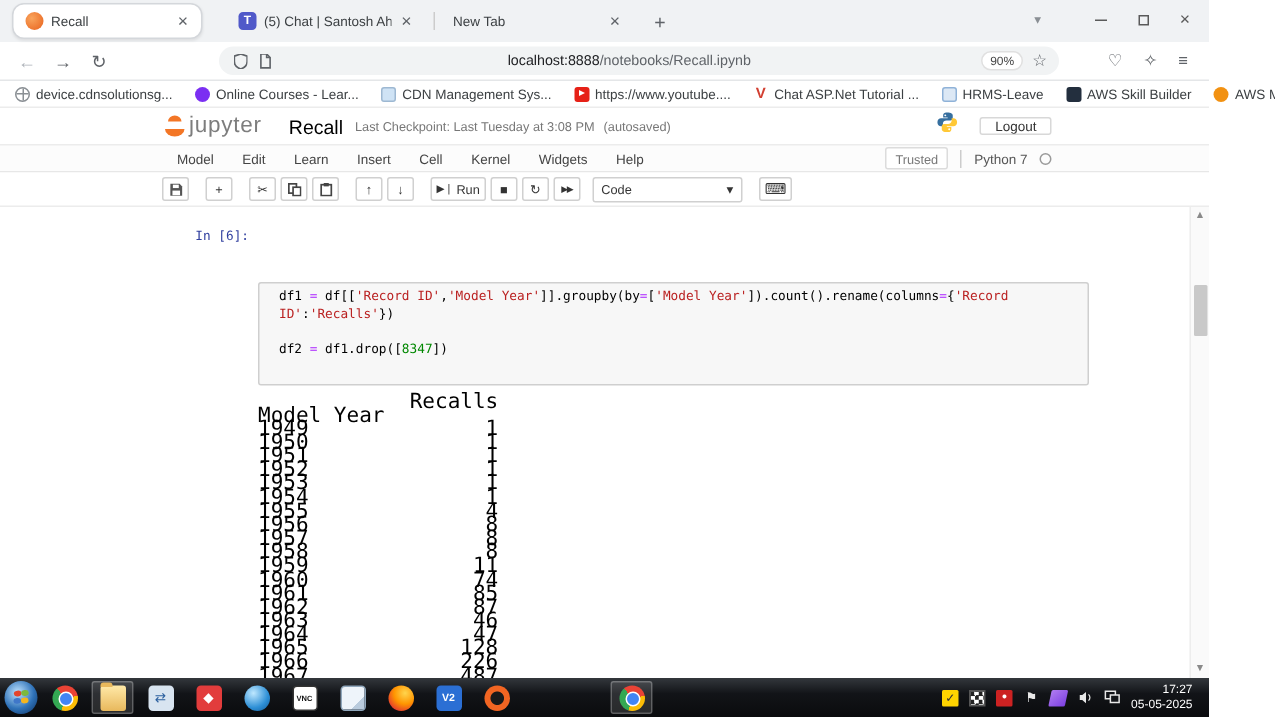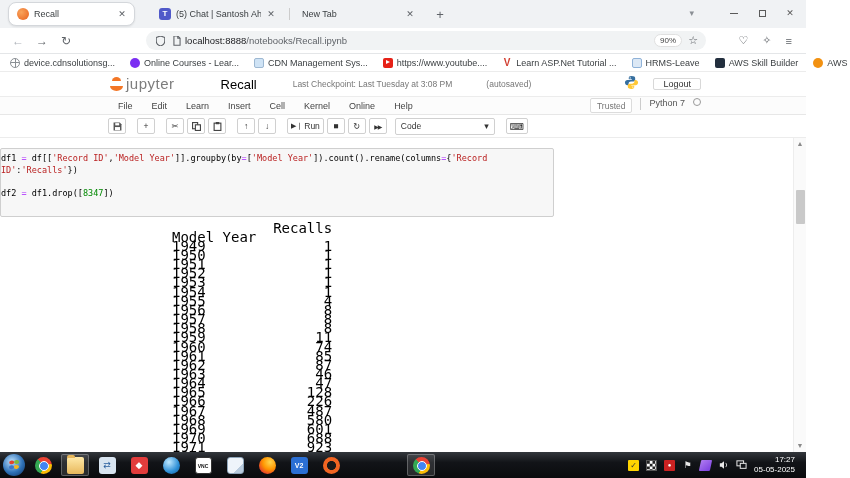--- a/index.html
+++ b/index.html
@@ -23,21 +23,21 @@
   .wc .bar { width:8px; height:1px; background:#5a5a5a; }
   .wc .box { width:7px; height:7px; border:1px solid #5a5a5a; }
   .tab-chevron { position:absolute; right:112px; top:8px; color:#8a8f94; font-size:9px; }
 
   
   .addressbar { height:26px; background:#fff; border-bottom:1px solid #e4e6e8; display:flex; align-items:center; padding:0 8px; flex:none; }
   .nav-ic { width:20px; text-align:center; font-size:12px; color:#5f6368; margin-right:4px; }
   .nav-ic.dim { color:#aeb3b9; }
   .url-pill { display:flex; align-items:center; height:19px; background:#f1f3f4; border-radius:10px; flex:1; margin:0 6px 0 66px; padding:0 6px; max-width:560px; }
   .url-ic { margin:0 4px; flex:none; display:flex; }
-  .url-text { font-size:9.5px; color:#5f6368; white-space:nowrap; overflow:hidden; flex:1; }
+  .url-text { font-size:9.5px; color:#5f6368; white-space:nowrap; overflow:hidden; flex:1;text-align:center; }
   .url-host { color:#202124; }
   .zoom-badge { background:#fff; border:1px solid #e0e0e0; border-radius:8px; font-size:8px; color:#444; padding:1px 5px; margin-right:6px; }
   .star-ic { color:#5f6368; font-size:11px; margin-right:2px; }
   .abar-right { margin-left:auto; display:flex; align-items:center; gap:14px; padding-right:6px; }
   .abar-ic { color:#5f6368; font-size:11px; }
 
   
   .bookmarks { height:18px; background:#fff; border-bottom:1px solid #ececec; display:flex; align-items:center; padding:0 10px; gap:15px; flex:none; }
   .bm { display:flex; align-items:center; gap:4px; font-size:9px; color:#3c4043; white-space:nowrap; }
   .bm-ic { width:10px; height:10px; border-radius:2px; flex:none; font-size:9px; line-height:10px; color:#5f6368; text-align:center; }
@@ -47,52 +47,52 @@
   .ic-purple { background:#7b2ff2; border-radius:50%; }
   .ic-cdn { background:#cfe3f5; border:1px solid #9db8d2; }
   .ic-yt { background:#e62117; border-radius:2px; position:relative; }
   .ic-yt::before { content:''; position:absolute; left:3.5px; top:2.5px; border-left:4px solid #fff; border-top:2.5px solid transparent; border-bottom:2.5px solid transparent; }
   .ic-v { color:#d23f31; font-weight:bold; font-size:10px; line-height:10px; }
   .ic-hrms { background:#dce8f5; border:1px solid #8fb2d8; }
   .ic-aws1 { background:#232f3e; }
   .ic-aws2 { background:#f29111; border-radius:50%; }
 
   
-  .jheader { height:24px; background:#fff; display:flex; align-items:center; padding:0 105px 0 110px; flex:none;gap:28px; }
+  .jheader { height:24px; background:#fff; display:flex; align-items:center; padding:0 105px 0 110px; flex:none; }
   .jlogo { display:flex; align-items:flex-end; gap:3px; margin-right:18px; }
   .orb { width:13px; height:14px; position:relative; }
   .orb::before { content:''; position:absolute; top:0; left:2px; width:9px; height:4px; border-radius:50% 50% 0 0 / 100% 100% 0 0; background:#f37626; }
   .orb::after { content:''; position:absolute; bottom:0; left:0; width:13px; height:5px; border-radius:0 0 50% 50% / 0 0 100% 100%; background:#f37626; }
   .jlogo-text { font-size:15px; color:#7d7d7d; letter-spacing:.5px; line-height:14px; }
   .jtitle { font-size:13px; color:#000; margin-right:8px; }
   .jcheckpoint { font-size:8.5px; color:#777; margin-right:6px;text-align:right; }
   .jautosaved { font-size:8.5px; color:#777; }
   .jheader-right { margin-left:auto; display:flex; align-items:center; gap:14px; }
   .logout-btn { border:1px solid #d8d8d8; background:#fff; border-radius:2px; font-size:9px; color:#333; padding:0 9px; }
 
   
   .jmenu { height:19px; background:#fcfcfc; border-top:1px solid #ececec; border-bottom:1px solid #e7e7e7; display:flex; align-items:center; padding:0 105px 0 118px; gap:19px; font-size:9px; color:#444; flex:none; }
-  .jmenu-right { margin-left:auto; display:flex; gap:8px; }
+  .jmenu-right { margin-left:auto; display:flex; align-items:center; gap:8px; }
   .trusted { border:1px solid #dcdcdc; border-radius:2px; padding:1.5px 6px; color:#777; font-size:8.5px; background:#fff; }
   .kernel-sep { width:1px; height:12px; background:#ccc; }
   .kernel-name { font-size:9px; color:#555; }
   .kernel-ind { width:8px; height:8px; border:1px solid #9a9a9a; border-radius:50%; }
 
   
   .jtoolbar { height:23px; background:#fff; border-bottom:1px solid #ececec; display:flex; align-items:center; padding:0 105px 0 108px; gap:3px; flex:none; }
   .tbtn { height:16px; min-width:18px; border:1px solid #d0d0d0; background:#fff; border-radius:2px; display:flex; align-items:center; justify-content:center; font-size:8.5px; color:#333; padding:0 3px; gap:2px; }
   .tgap { width:5px; }
   .tsel { height:17px; width:100px; border:1px solid #d0d0d0; border-radius:2px; background:#fff; display:flex; align-items:center; font-size:8.5px; color:#333; padding:0 5px; justify-content:space-between; margin-left:5px; }
   .arrow-g { font-size:9px; }
 
   
   .content { flex:1; background:#fff; position:relative; overflow:hidden; }
   .cellrow { display:flex; padding-top:10px; }
   .prompt { width:172px; flex:none; text-align:right; padding-right:6px; font-family:"DejaVu Sans Mono","Liberation Mono",monospace; font-size:8.5px; color:#303F9F; padding-top:5px; }
-  .codebox { width:554px; background:#f7f7f7; border:1px solid #cfcfcf; border-radius:2px; padding:4px 0; font-family:"DejaVu Sans Mono","Liberation Mono",monospace; font-size:8.5px; line-height:11.7px; color:#000; }
+  .codebox { width:554px; background:#f7f7f7; border:1px solid #cfcfcf; border-radius:2px; padding:4px 13px; font-family:"DejaVu Sans Mono","Liberation Mono",monospace; font-size:8.5px; line-height:11.7px; color:#000;margin-top:40px; }
   .c-o { color:#AA22FF; } .c-s { color:#BA2121; } .c-n { color:#080; } .c-b { color:#008000; } .c-t { color:#000; }
   .output { margin:7px 0 0 172px; font-family:"DejaVu Sans Mono","Liberation Mono",monospace; font-size:14px; line-height:9.15px; color:#000; }
 
   
   .scrollbar { position:absolute; right:0; top:0; bottom:0; width:13px; background:#fafafa; border-left:1px solid #ededed; }
   .sb-arrow { position:absolute; left:0; width:12px; height:12px; color:#8a8a8a; font-size:7px; text-align:center; line-height:12px; }
   .sb-thumb { position:absolute; left:1.5px; top:52px; width:9px; height:34px; background:#c9c9c9; border-radius:1px; }
 
   
   .taskbar { height:26px; flex:none; background:linear-gradient(#33373c, #121418 40%, #0a0b0d); display:flex; align-items:center; padding:0 3px; gap:4px; position:relative; }
@@ -198,21 +198,21 @@
     <div class="bm">
         <span class="bm-ic ic-cdn"></span>
         <span>CDN Management Sys...</span>
       </div>
     <div class="bm">
         <span class="bm-ic ic-yt"></span>
         <span>https://www.youtube....</span>
       </div>
     <div class="bm">
         <span class="bm-ic ic-v">V</span>
-        <span>Learn ASP.Net Tutorial ...</span>
+        <span>Chat ASP.Net Tutorial ...</span>
       </div>
     <div class="bm">
         <span class="bm-ic ic-hrms"></span>
         <span>HRMS-Leave</span>
       </div>
     <div class="bm">
         <span class="bm-ic ic-aws1"></span>
         <span>AWS Skill Builder</span>
       </div>
     <div class="bm">
@@ -235,27 +235,27 @@
         <svg width="15" height="15" viewBox="0 0 16 16">
           <path d="M7.9 1 C5.6 1 5.1 2 5.1 3.1 V4.6 H8.3 V5.2 H3.6 C2.2 5.2 1 6.2 1 8 C1 9.8 2.2 10.8 3.6 10.8 H4.9 V9 C4.9 7.6 6.1 6.8 7.4 6.8 H10.2 C11.3 6.8 11.9 6 11.9 5 V3.1 C11.9 2 10.9 1 7.9 1 Z M6.6 2.4 A.7 .7 0 1 1 6.6 3.8 A.7 .7 0 0 1 6.6 2.4 Z" fill="#366f9f"></path>
           <path d="M8.1 15 C10.4 15 10.9 14 10.9 12.9 V11.4 H7.7 V10.8 H12.4 C13.8 10.8 15 9.8 15 8 C15 6.2 13.8 5.2 12.4 5.2 H11.1 V7 C11.1 8.4 9.9 9.2 8.6 9.2 H5.8 C4.7 9.2 4.1 10 4.1 11 V12.9 C4.1 14 5.1 15 8.1 15 Z M9.4 13.6 A.7 .7 0 1 1 9.4 12.2 A.7 .7 0 0 1 9.4 13.6 Z" fill="#ffc836"></path>
         </svg>
       </span>
       <button class="logout-btn">Logout</button>
     </div>
   </div>
 
   <div class="jmenu">
-    <span>File</span>
+    <span>Model</span>
     <span>Edit</span>
     <span>Learn</span>
     <span>Insert</span>
     <span>Cell</span>
     <span>Kernel</span>
-    <span>Online</span>
+    <span>Widgets</span>
     <span>Help</span>
     <div class="jmenu-right">
       <span class="trusted">Trusted</span>
       <span class="kernel-sep"></span>
       <span class="kernel-name">Python 7</span>
       <span class="kernel-ind"></span>
     </div>
   </div>
 
   <div class="jtoolbar">
@@ -296,20 +296,21 @@
     <div class="tsel">
       <span>Code</span>
       <span class="arrow-g">▾</span>
     </div>
     <span class="tgap"></span>
     <div class="tbtn" style="font-size:10px;">⌨</div>
   </div>
 
   <div class="content">
     <div class="cellrow">
+      <div class="prompt">In [6]:</div>
       <div class="codebox">
           <div class="code-line"><span class="c-t">df1 </span><span class="c-o">=</span><span class="c-t"> df[[</span><span class="c-s">'Record ID'</span><span class="c-t">,</span><span class="c-s">'Model Year'</span><span class="c-t">]].groupby(by</span><span class="c-o">=</span><span class="c-t">[</span><span class="c-s">'Model Year'</span><span class="c-t">]).count().rename(columns</span><span class="c-o">=</span><span class="c-t">{</span><span class="c-s">'Record ID'</span><span class="c-t">:</span><span class="c-s">'Recalls'</span><span class="c-t">})</span></div>
           <div class="code-line">&nbsp;</div>
           <div class="code-line"><span class="c-t">df2 </span><span class="c-o">=</span><span class="c-t"> df1.drop([</span><span class="c-n">8347</span><span class="c-t">])</span></div>
           <div class="code-line">&nbsp;</div>
         </div>
     </div>
     <pre class="output">            Recalls
 Model Year
 1949              1

